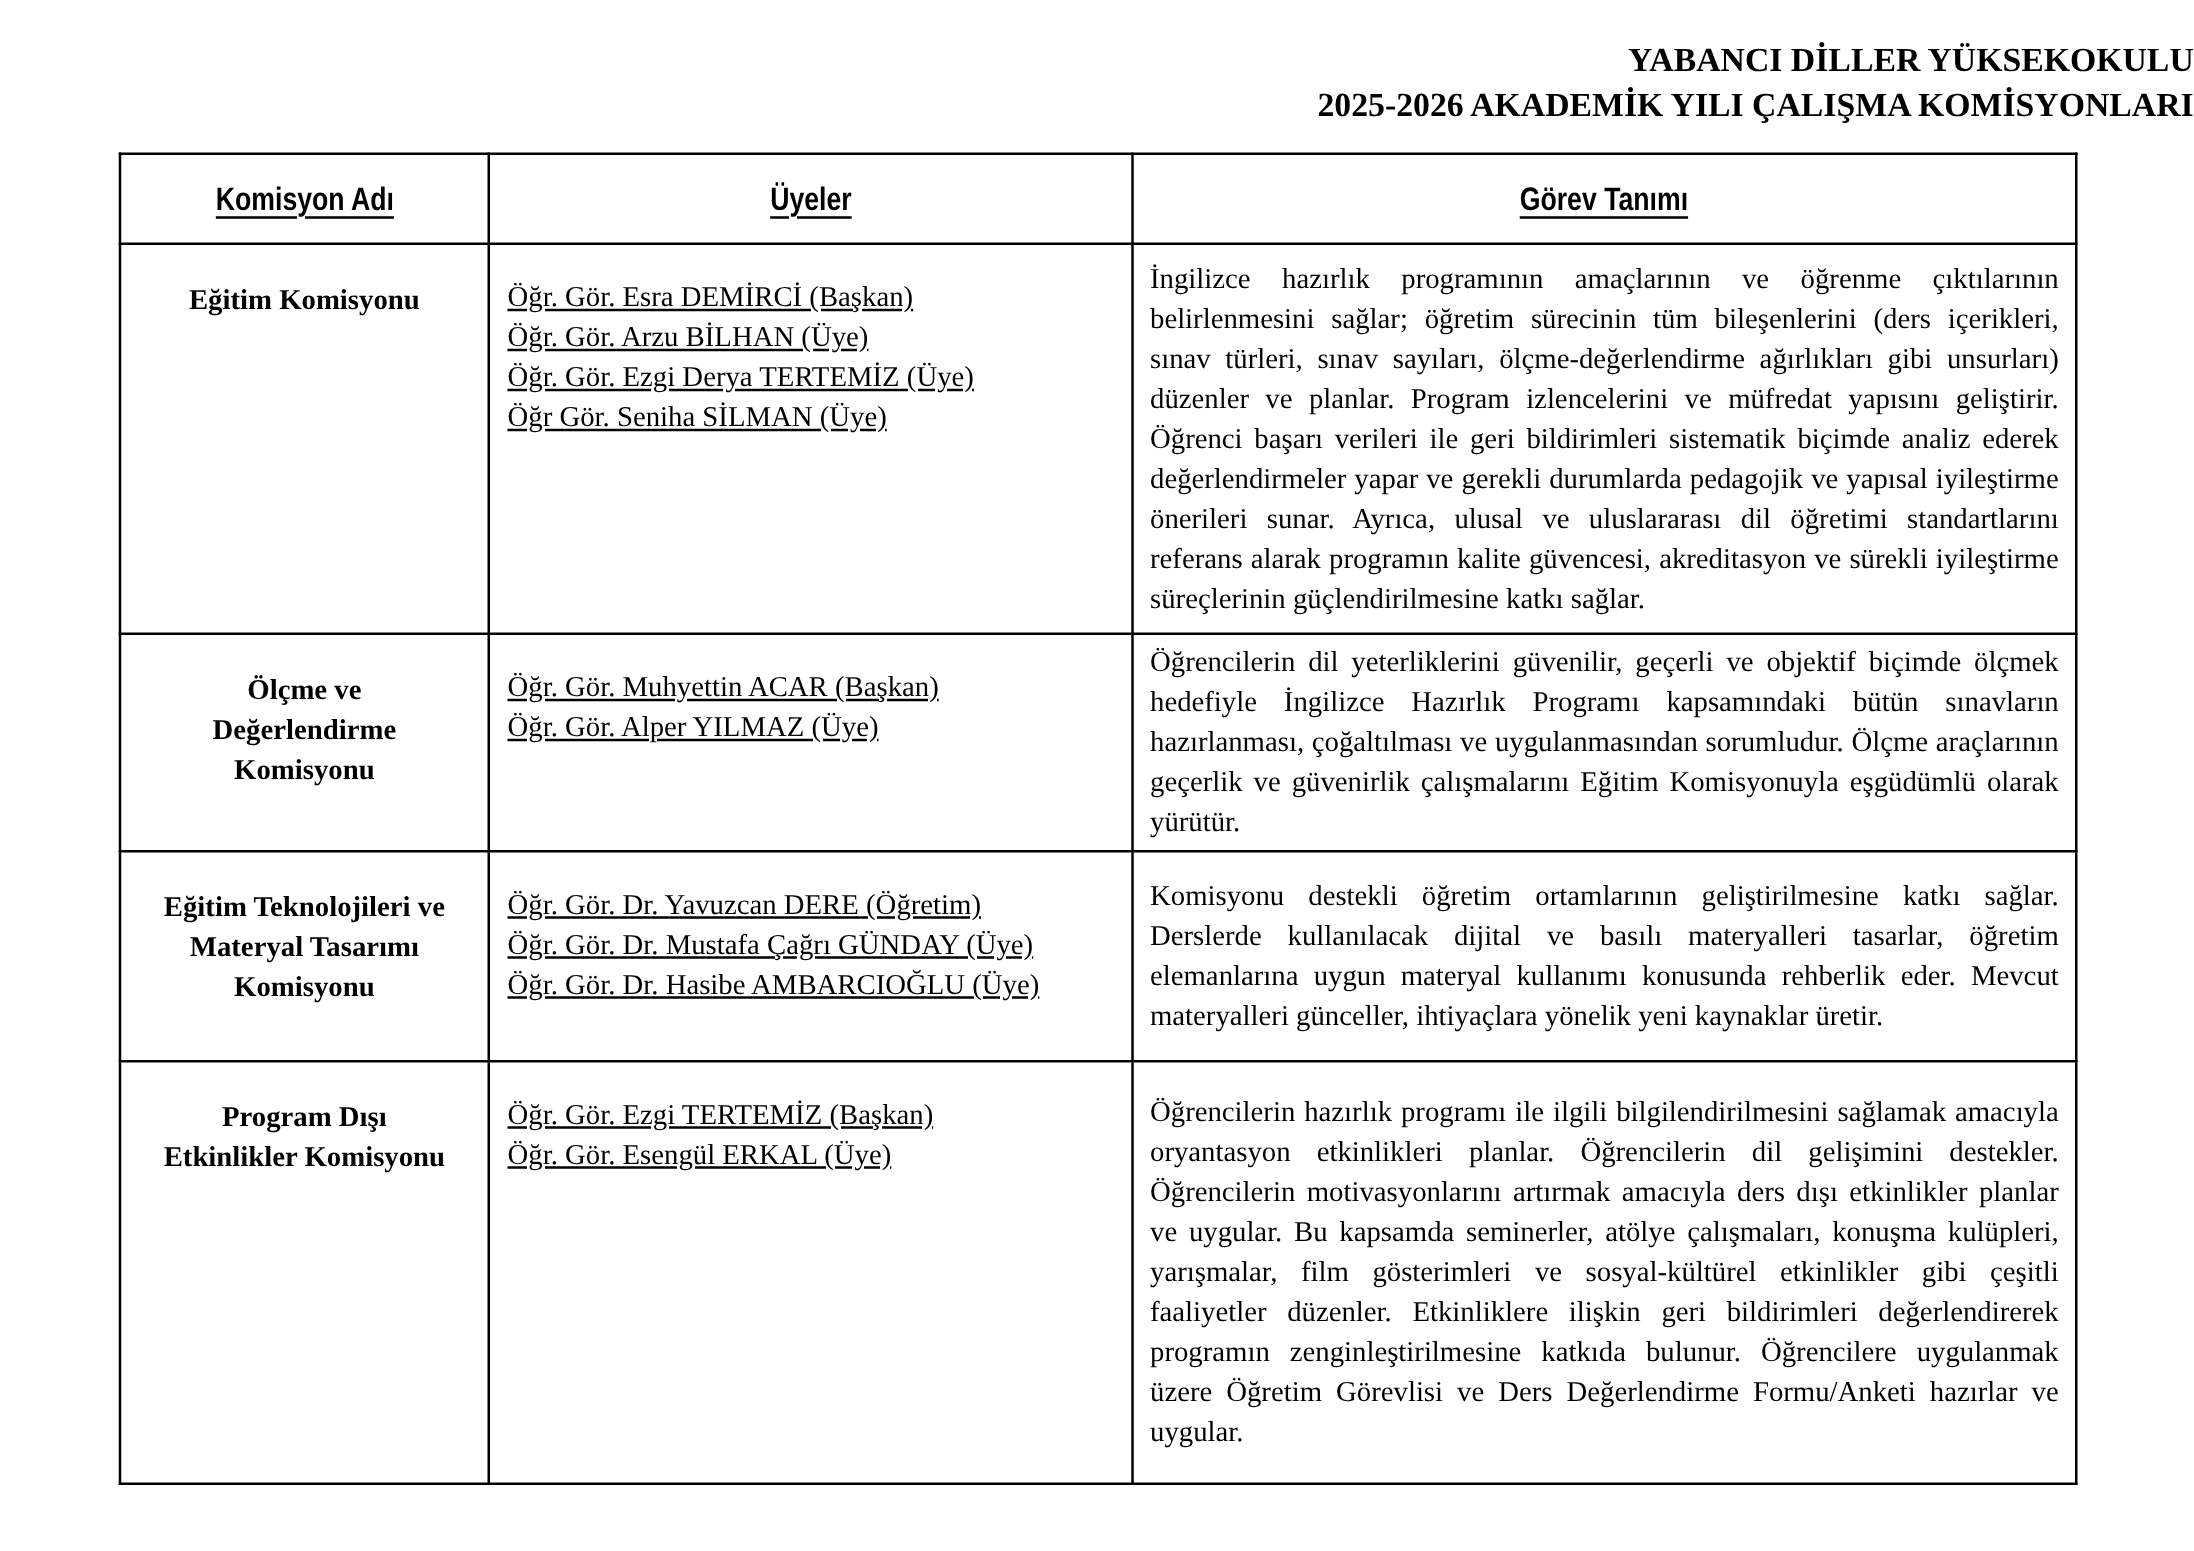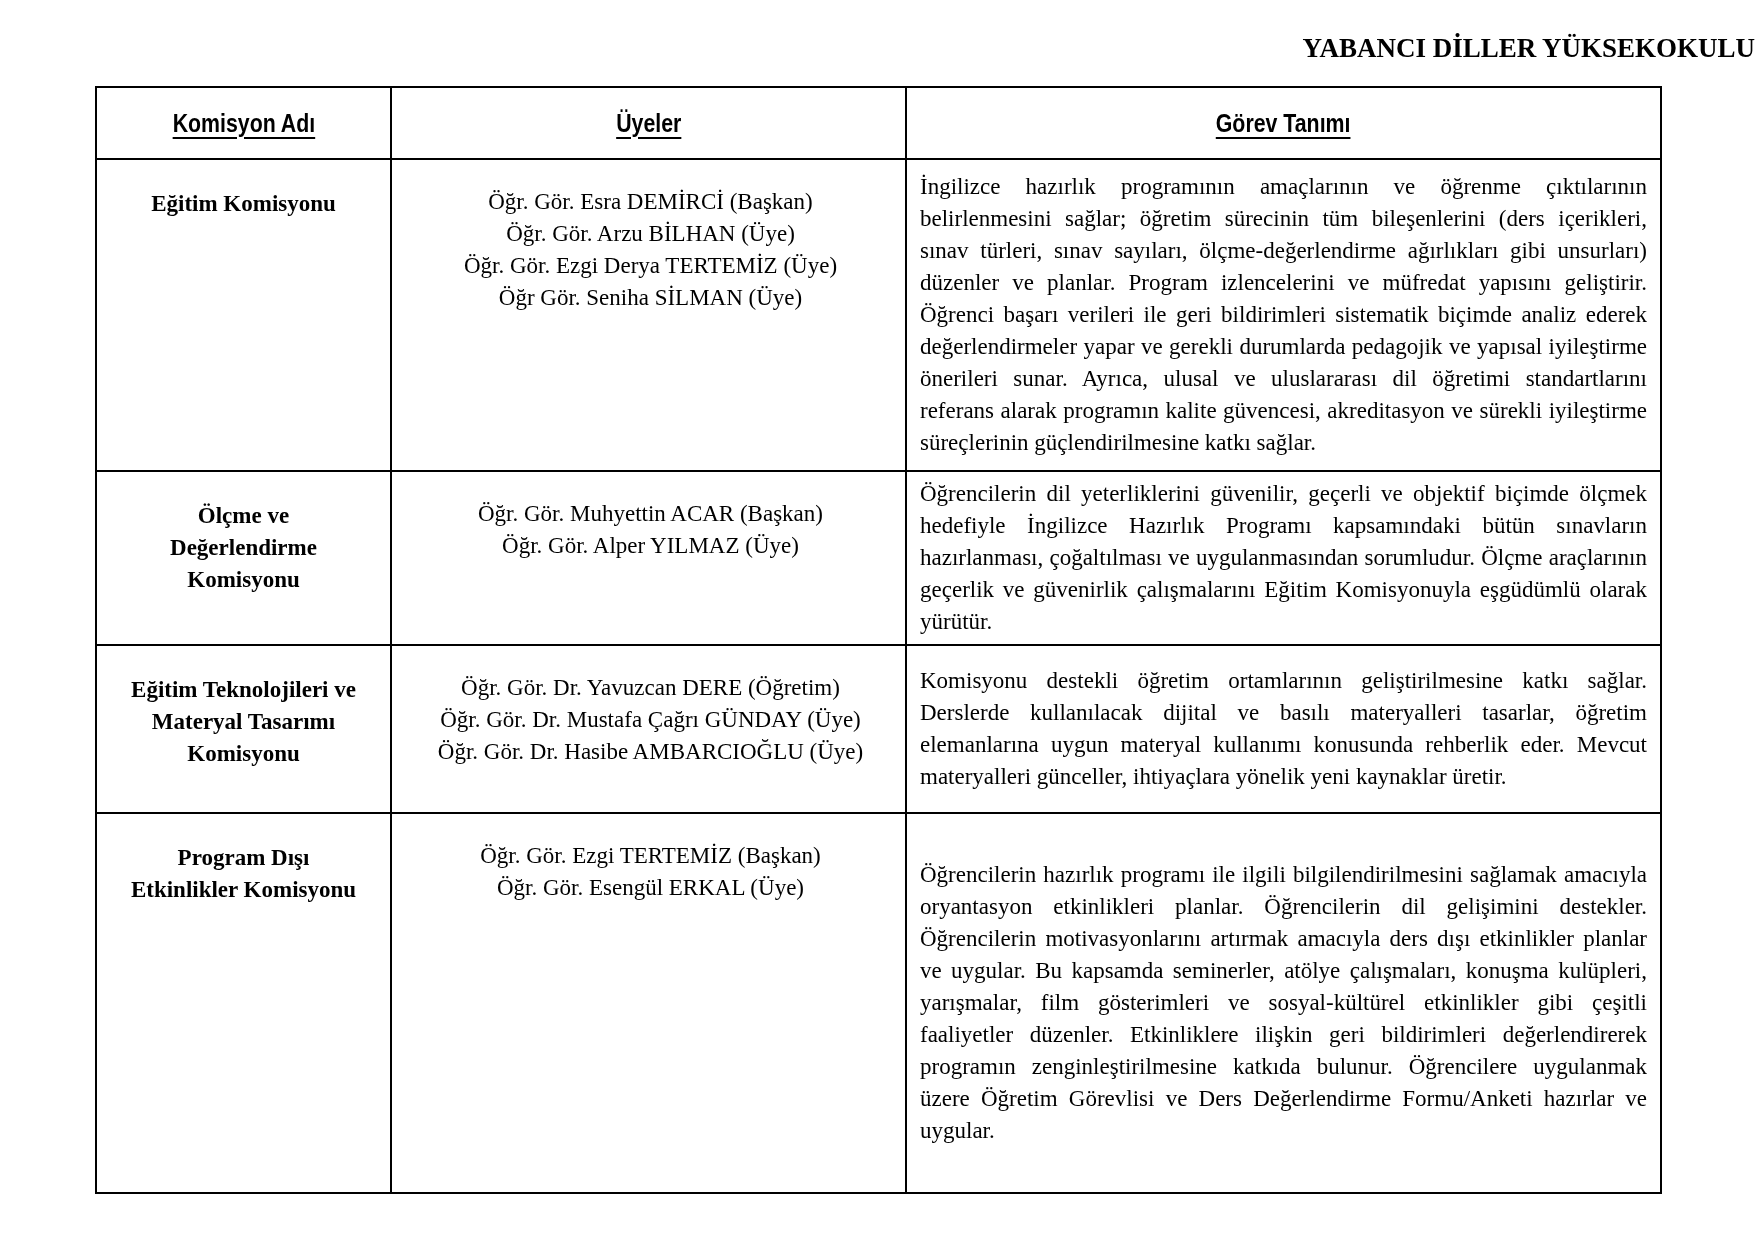--- a/index.html
+++ b/index.html
@@ -29,21 +29,21 @@
   .commissions-table th,
   .commissions-table td {
     border: 2px solid #000000;
     box-sizing: border-box;
     overflow: hidden;
   }
   tr.hdr-row { height: 72px; }
   tr.row-1 { height: 312px; margin-top: 28px; }
   tr.row-2 { height: 165px; }
   tr.row-3 { height: 168px; }
-  tr.row-4 { height: 380px; }
+  tr.row-4 { height: 338px; }
   th {
     font-family: "Liberation Sans", sans-serif;
     font-size: 26px;
     font-weight: bold;
     text-align: center;
     vertical-align: middle;
     padding: 0;
   }
   th .hdr-text {
     display: inline-block;
@@ -58,37 +58,39 @@
     line-height: 32px;
     vertical-align: top;
   }
   td.c-name {
     text-align: center;
     font-weight: bold;
     padding: 28px 10px 10px 10px;
     white-space: pre-line;
   }
   td.c-members {
-    text-align: center;
+    text-align: left;
     padding: 26px 10px 10px 14px;
     white-space: pre-line;
+    text-decoration: underline;
   }
   td.c-duty {
     text-align: justify;
     vertical-align: middle;
     padding: 6px 13px 6px 13px;
   }
 </style>
 </head>
 <body>
 
 <div class="page">
 
   <div class="titles">
     <div>YABANCI DİLLER YÜKSEKOKULU</div>
+    <div>2025-2026 AKADEMİK YILI ÇALIŞMA KOMİSYONLARI</div>
   </div>
 
   <table class="commissions-table">
     <colgroup>
       <col style="width:295px">
       <col style="width:515px">
       <col style="width:755px">
     </colgroup>
     <thead>
       <tr class="hdr-row">

